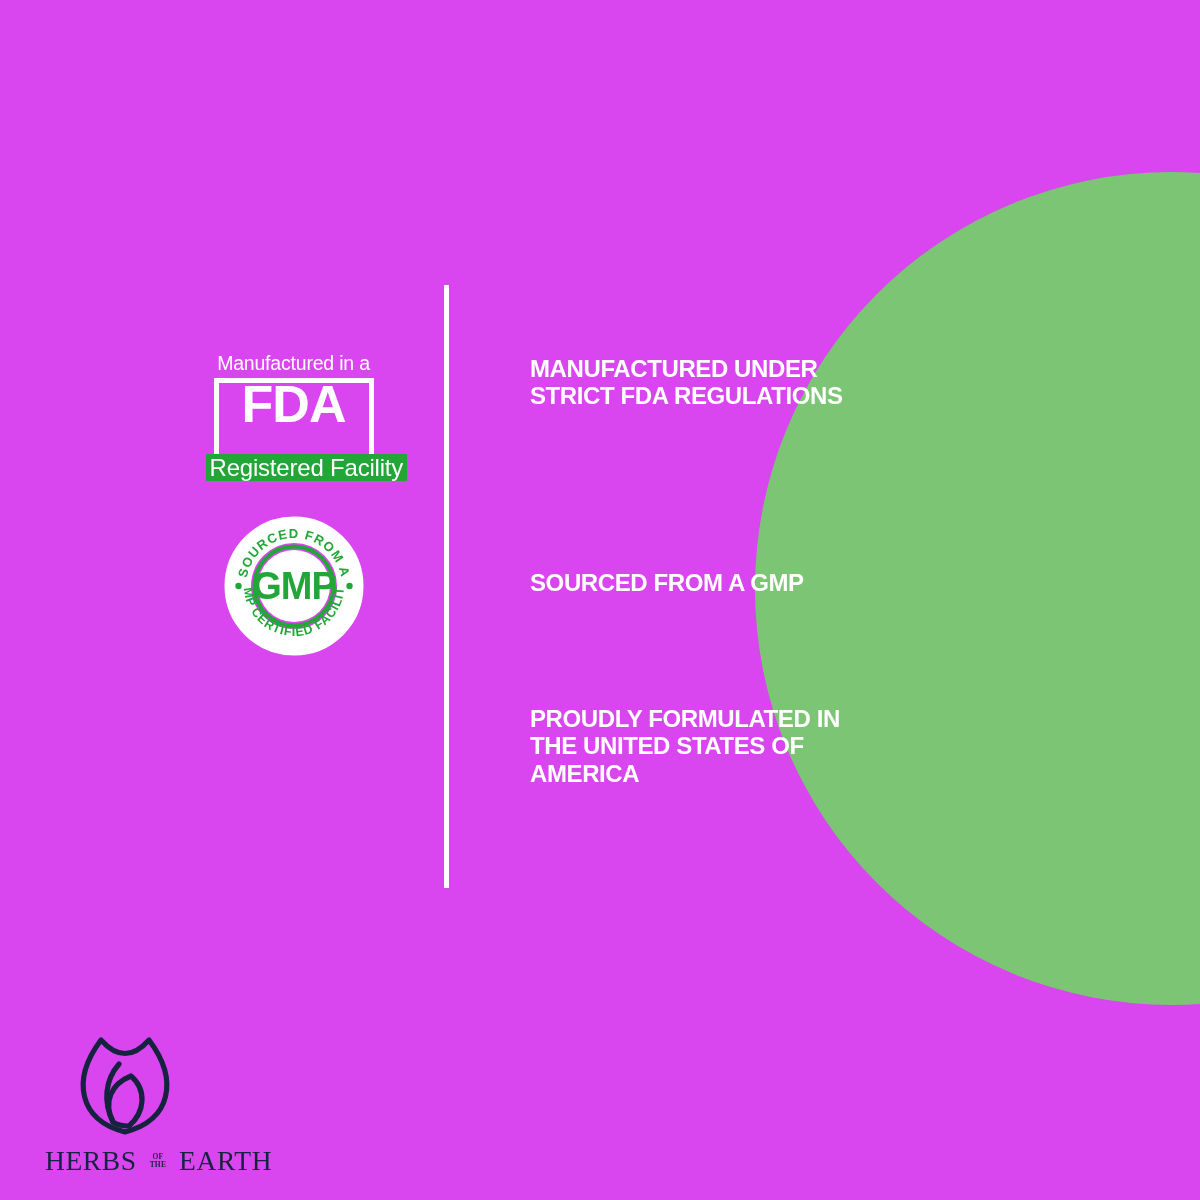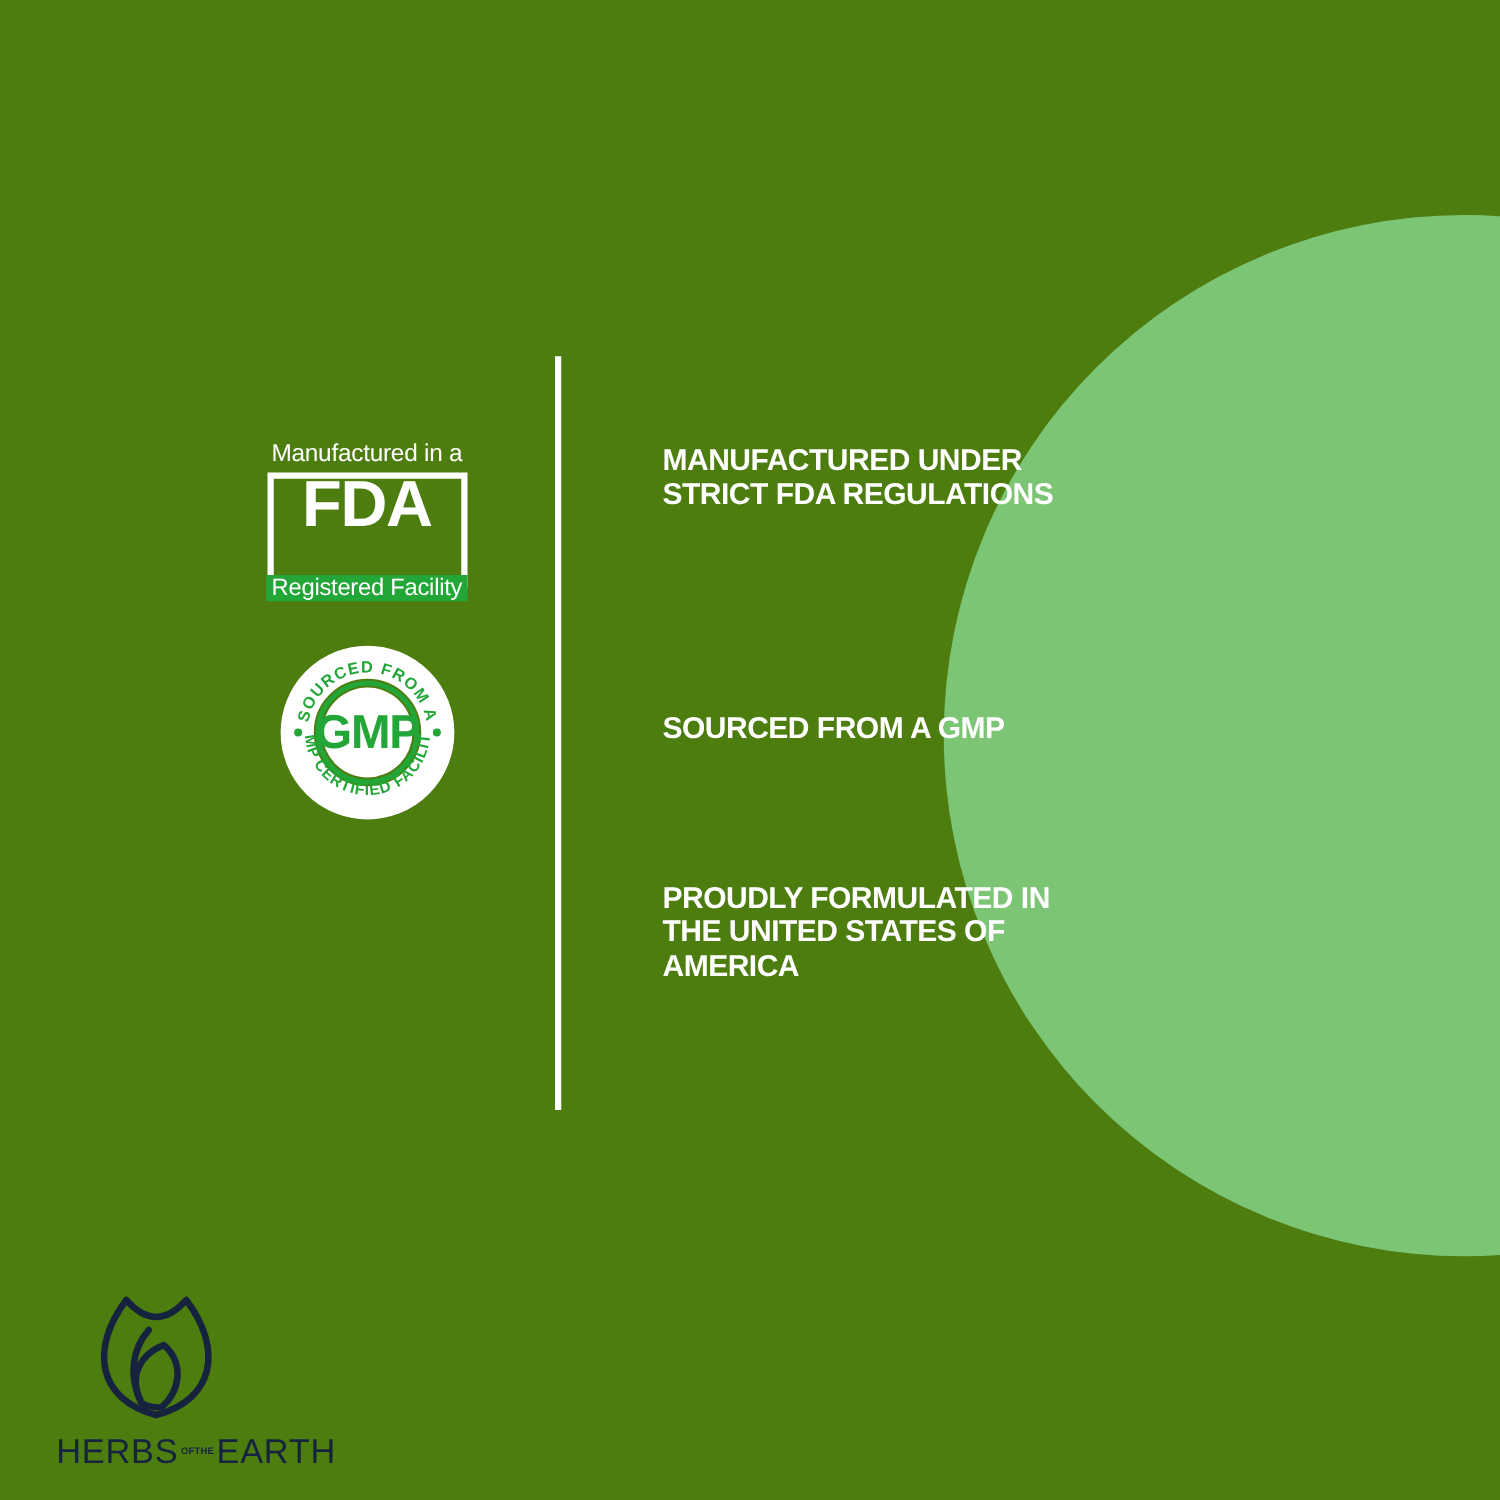--- a/index.html
+++ b/index.html
@@ -5,21 +5,21 @@
   html, body {
     margin: 0;
     padding: 0;
     background: #ffffff;
   }
   #canvas {
     position: relative;
     width: 1200px;
     height: 1200px;
     overflow: hidden;
-    background: #4d7c0f;
+    background: #d946ef;
     font-family: "Liberation Sans", sans-serif;
   }
 
   
   #accent-circle {
     position: absolute;
     left: 755px;
     top: 172px;
     width: 833px;
     height: 833px;
@@ -88,21 +88,21 @@
     letter-spacing: -1px;
     font-family: "Liberation Sans", sans-serif;
   }
   .fda-bottom {
     position: absolute;
     bottom: -2px;
     left: 0;
     width: 100%;
     text-align: center;
     color: #ffffff;
-    font-size: 19px;
+    font-size: 24px;
     font-weight: 500;
     line-height: 1;
     letter-spacing: -0.2px;
     white-space: nowrap;
   }
   .fda-bottom span {
     background: #22a637;
     padding: 0 4px;
   }
 
@@ -145,24 +145,26 @@
   #brand-mark { display: block; width: 150px; height: 108px; margin-left: 18px; }
   #brand-wordmark {
     display: flex;
     align-items: center;
     justify-content: flex-start;
     color: #16233f;
     font-size: 27.5px;
     font-weight: 500;
     letter-spacing: 0.6px;
     margin-top: 9px;
-    font-family: Liberation Sans, sans-serif;
+    font-family: Liberation Serif, serif;
+    gap: 11px;
   }
   #brand-stack {
     display: inline-flex;
+    flex-direction: column;
     justify-content: flex-end;
     font-size: 7.5px;
     line-height: 1.08;
     letter-spacing: 0.2px;
     font-weight: 700;
     margin: 0 2px;
     text-align: center;
   }
 </style>
 </head>

